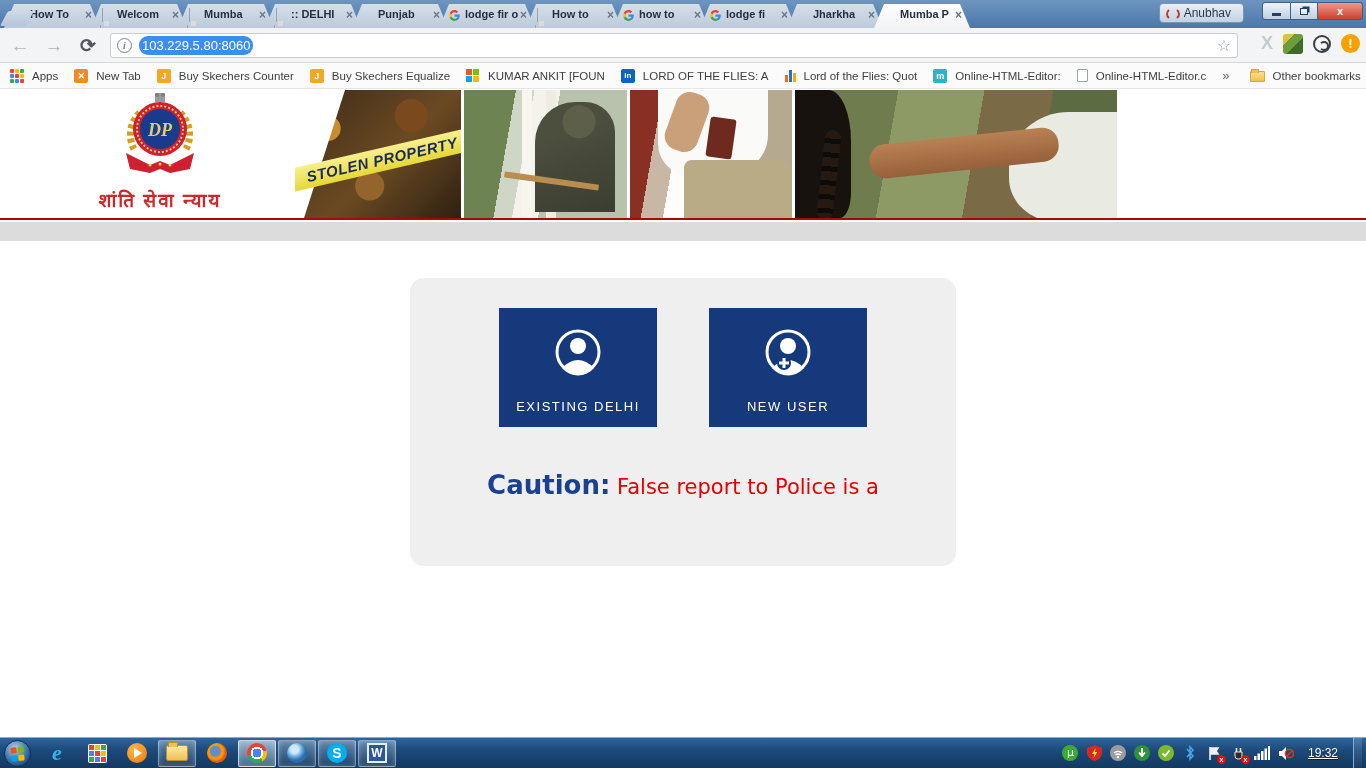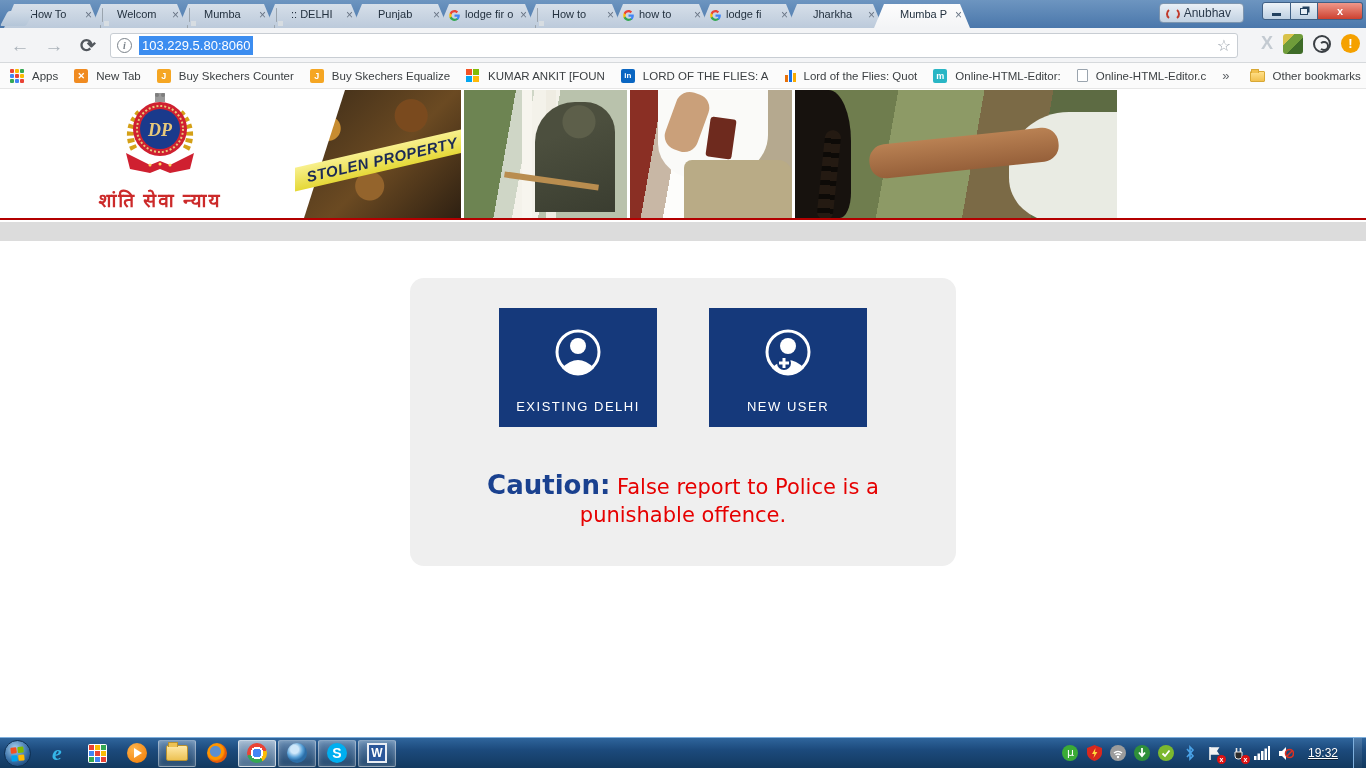--- a/index.html
+++ b/index.html
@@ -7,21 +7,21 @@
   body { font-family:"Liberation Sans", sans-serif; }
   .screen { position:relative; width:1366px; height:768px; background:#fff; overflow:hidden; }
 
   
   .tabstrip { position:absolute; left:0; top:0; width:1366px; height:28px;
     background:linear-gradient(#6d95c0,#4a77ab); }
   .tabs { position:absolute; left:4px; top:4px; display:flex; height:24px; }
   .tab { position:relative; width:96px; height:24px; margin-left:-9px; padding:4px 20px 0 26px;
     clip-path:polygon(10px 0, calc(100% - 10px) 0, 100% 100%, 0 100%);
     background:linear-gradient(#d6dfe9,#bccadb); font-size:11px; color:#23313f;
-    white-space:nowrap; overflow:hidden; cursor:default; }
+    white-space:nowrap; overflow:hidden; cursor:default;font-weight:bold; }
   .tab:first-child { margin-left:0; }
   .tab.active { background:linear-gradient(#fdfdfd,#f3f4f6); z-index:3; }
   .tab .close { position:absolute; right:8px; top:4px; font-size:12px; color:#6a7686; line-height:14px; }
   .fav { position:absolute; left:9px; top:5px; width:14px; height:14px; }
   .fav-spinner { width:11px; height:11px; border:2px solid #8fb0d2; border-top-color:transparent; border-radius:50%; margin:1px; }
   .fav-page { width:11px; height:13px; background:#fff; border:1px solid #9aa4ae; border-radius:1px; margin-left:2px; }
   .fav-page:before { content:""; display:block; width:5px; height:5px; background:#d7dde2; margin-left:4px; }
   .fav-circle { width:13px; height:13px; border-radius:50%; }
   .fav-punjab { background:radial-gradient(circle at 50% 45%, #e8c97a 0 3px, #8a2b2b 3px 7px); }
   .fav-jhark  { background:radial-gradient(circle at 50% 45%, #ffd75e 0 3px, #2a4f9e 3px 7px); }
@@ -47,21 +47,21 @@
   .toolbar { position:absolute; left:0; top:28px; width:1366px; height:35px; background:#f3f4f6;
     border-bottom:1px solid #d6d9dc; }
   .nav-ic { position:absolute; top:6px; width:24px; height:24px; font-size:19px; line-height:23px;
     text-align:center; color:#aab2ba; }
   .nav-back { left:8px; } .nav-fwd { left:42px; }
   .nav-reload { left:76px; color:#52575d; font-weight:bold; }
   .omnibox { position:absolute; left:110px; top:5px; width:1128px; height:25px; background:#fff;
     border:1px solid #c8cdd3; border-radius:3px; display:flex; align-items:center; padding:0 6px; }
   .info-ic { width:15px; height:15px; border:1.5px solid #7a828a; border-radius:50%; color:#7a828a;
     font-size:10px; line-height:13px; text-align:center; font-family:"Liberation Serif",serif; font-style:italic; font-weight:bold; }
-  .url-sel { margin-left:7px; background:#3c8df0; color:#fff; font-size:13px; padding:2px 3px; }
+  .url-sel { margin-left:7px; background:#3c8df0; color:#fff; font-size:13px; padding:2px 3px;border-radius:9px; }
   .star { margin-left:auto; font-size:16px; color:#9aa2ab; }
   .ext-area { position:absolute; right:6px; top:5px; display:flex; align-items:center; gap:10px; }
   .ext-x { font-size:18px; font-weight:bold; color:#c3cad1; }
   .ext-game { width:20px; height:20px; border-radius:3px;
     background:linear-gradient(135deg,#d8c24a 0 30%, #6f9c3a 30% 60%, #3e6b28 60%); }
   .ext-spiral { width:18px; height:18px; border:2.5px solid #3a3f44; border-radius:50%; position:relative; }
   .ext-spiral:before { content:""; position:absolute; left:4px; top:4px; width:6px; height:6px;
     border:2px solid #3a3f44; border-radius:50%; border-left-color:transparent; }
   .ext-alert { width:19px; height:19px; border-radius:50%; background:#f5a100; color:#fff;
     font-weight:bold; font-size:13px; text-align:center; line-height:19px; }
@@ -452,21 +452,20 @@
           <path d="M8 40 Q24 24 40 40 A21 21 0 0 1 8 40 Z" fill="#fff"></path>
           <circle cx="20" cy="35" r="7" fill="#15397b"></circle>
           <path d="M20 30 v10 M15 35 h10" stroke="#fff" stroke-width="3"></path>
         </svg>
         <div class="tile-label">NEW USER</div>
       </div>
       <div class="caution">
         <div>
           <span class="caution-label">Caution:</span><span class="caution-red"> False report to Police is a</span>
         </div>
-        <div class="caution-red caution-line2">punishable offence.</div>
       </div>
     </div>
 
   </div>
 
   <div class="taskbar">
     <div class="start-orb">
       <span class="flag">
         <i style="background:#f25022"></i>
           <i style="background:#7fba00"></i>

